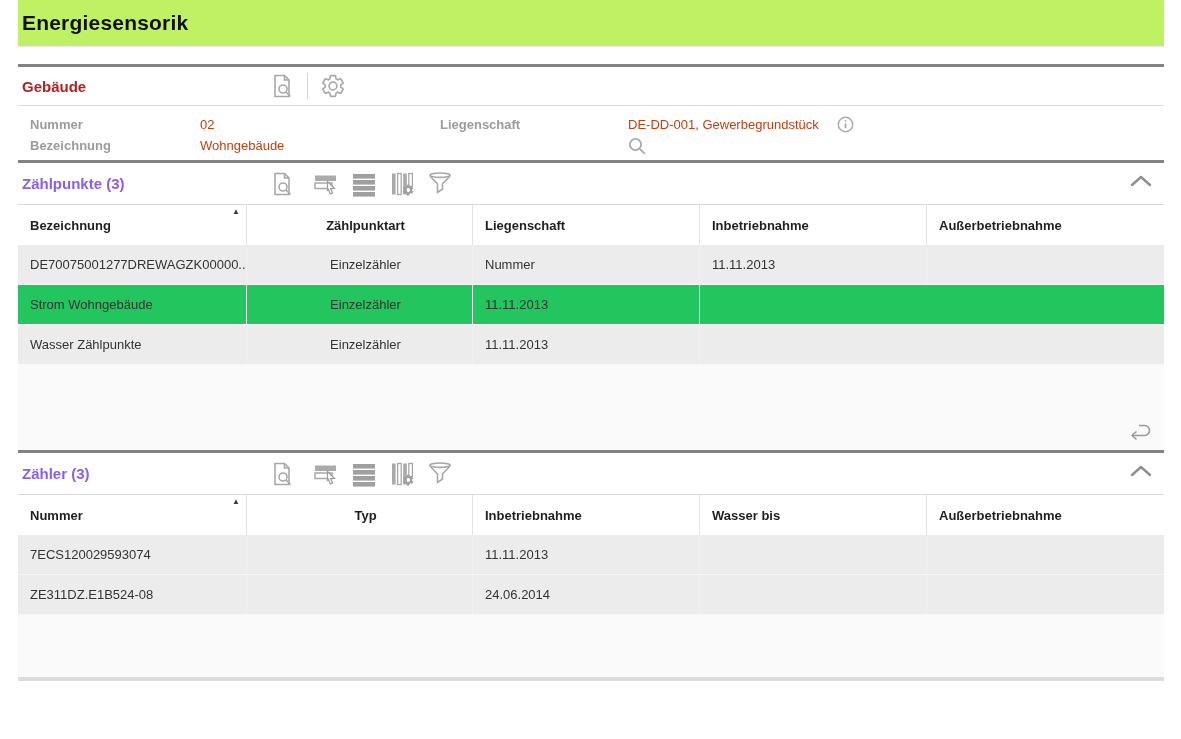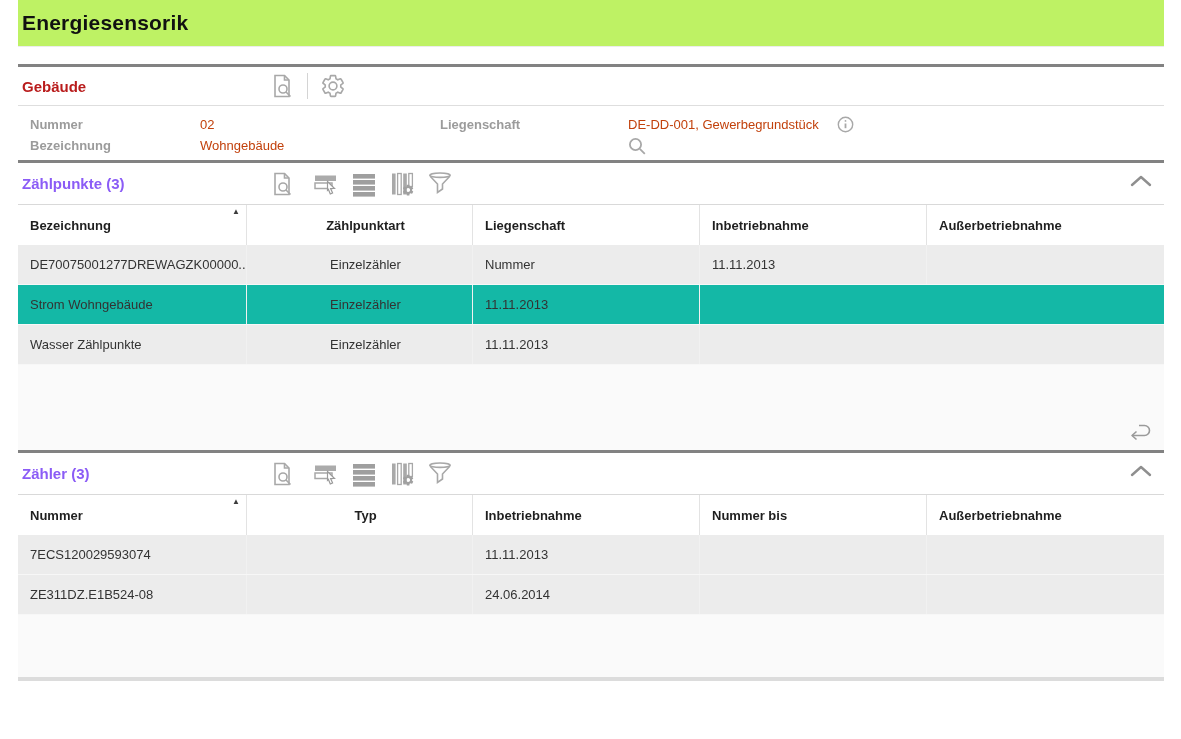--- a/index.html
+++ b/index.html
@@ -36,21 +36,21 @@
   .liegenschaft-val { display:flex; align-items:center; gap:18px; }
 
   
   .grid-table { border-top:1px solid #d9d9d9; font-size:13px; }
   .trow { display:flex; height:40px; }
   .thead { background:#fff; font-weight:bold; color:#1f1f1f; }
   .thead .cell { border-right:1px solid #e3e3e3; }
   .tbody-row .cell { border-right:1px solid #f1f1f1; color:#333; }
   .tbody-row { border-bottom:1px solid #f7f7f7; }
   .row-alt  { background:#ececec; }
-  .row-base { background:#14b8a6; }
+  .row-base { background:#22c55e; }
   .cell { padding-left:12px; display:flex; align-items:center; overflow:hidden;
           white-space:nowrap; }
   .cell:last-child { border-right:none !important;align-items:center; }
   .c1 { width:229px; } .c2 { width:226px;justify-content:center; } .c3 { width:227px; }
   .c4 { width:227px; } .c5 { flex:1; }
   .sort-arrow { margin-left:auto; margin-right:6px; align-self:flex-start;
                 font-size:8px; color:#3c3c3c; line-height:14px; }
   .tfoot { background:#fafafa; position:relative; }
   .tfoot.zp { height:85px; }
   .tfoot.z  { height:62px; }
@@ -289,21 +289,21 @@
         <span>Nummer</span>
         <span class="sort-arrow">▲</span>
       </div>
       <div class="cell c2">
           <span>Typ</span>
         </div>
       <div class="cell c3">
           <span>Inbetriebnahme</span>
         </div>
       <div class="cell c4">
-          <span>Nummer bis</span>
+          <span>Wasser bis</span>
         </div>
       <div class="cell c5">
           <span>Außerbetriebnahme</span>
         </div>
     </div>
     <div class="trow tbody-row row-alt">
       <div class="cell c1">7ECS120029593074</div>
       <div class="cell c2"></div>
       <div class="cell c3">11.11.2013</div>
       <div class="cell c4"></div>

